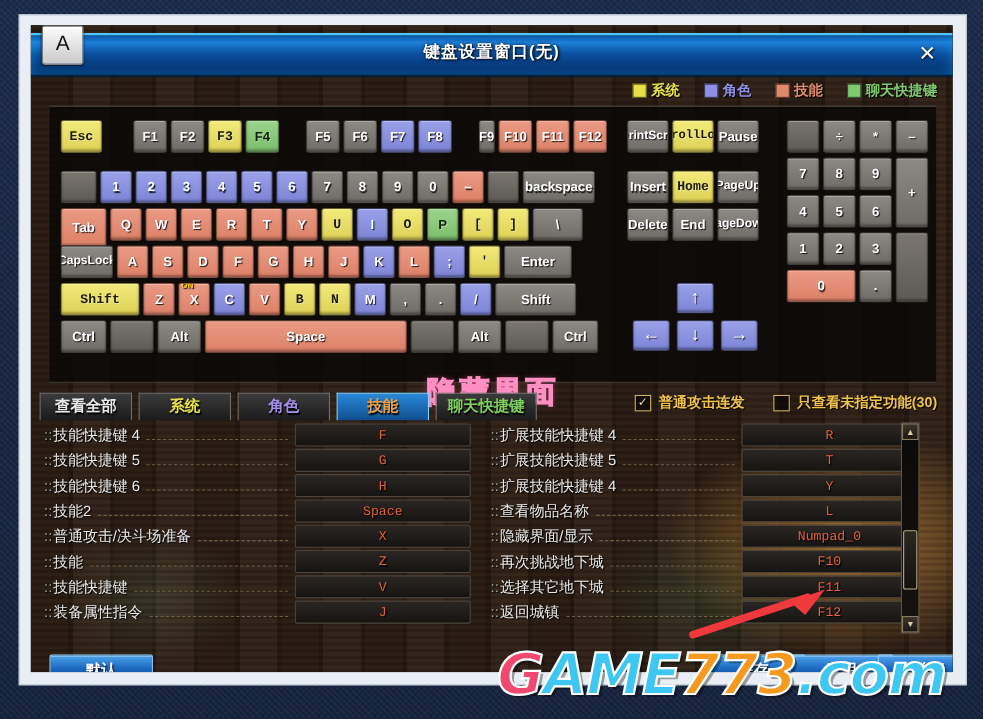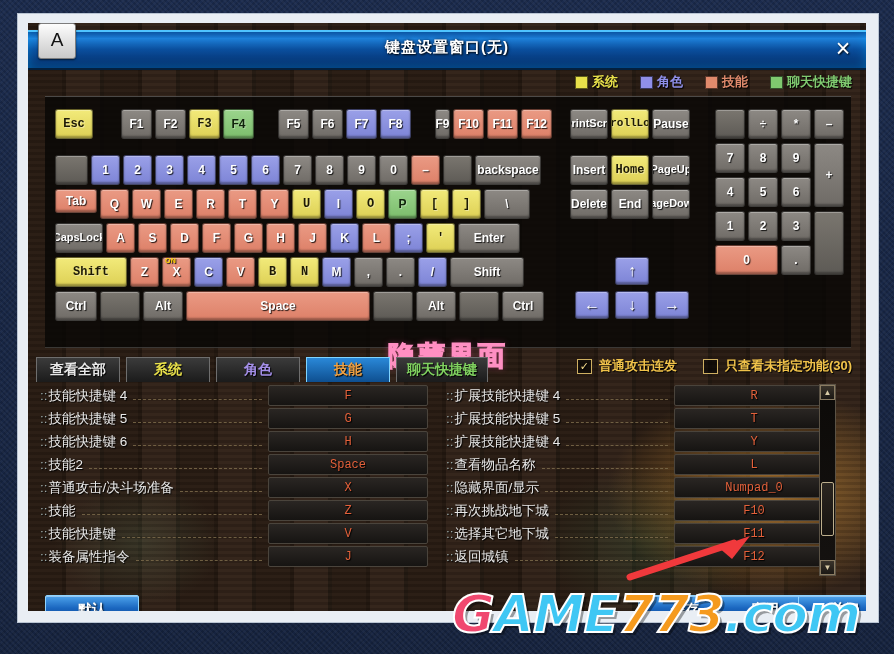--- a/index.html
+++ b/index.html
@@ -271,21 +271,21 @@
           <div class="key k-blue" style="width: 29px; height: 30px;">6</div>
           <div class="key k-gray" style="width: 29px; height: 30px;">7</div>
           <div class="key k-gray" style="width: 29px; height: 30px;">8</div>
           <div class="key k-gray" style="width: 29px; height: 30px;">9</div>
           <div class="key k-gray" style="width: 29px; height: 30px;">0</div>
           <div class="key k-salmon" style="width: 29px; height: 30px;">–</div>
           <div class="key k-dim" style="width: 29px; height: 30px;"></div>
           <div class="key k-gray" style="width: 66px; height: 30px;">backspace</div>
         </div>
         <div class="kbrow" style="left: 10px; top: 92px;">
-          <div class="key k-salmon" style="width: 42px; height: 24px;">Tab</div>
+          <div class="key k-salmon" style="width: 42px; height: 36px;">Tab</div>
           <div class="key k-salmon" style="width: 29px; height: 30px;">Q</div>
           <div class="key k-salmon" style="width: 29px; height: 30px;">W</div>
           <div class="key k-salmon" style="width: 29px; height: 30px;">E</div>
           <div class="key k-salmon" style="width: 29px; height: 30px;">R</div>
           <div class="key k-salmon" style="width: 29px; height: 30px;">T</div>
           <div class="key k-salmon" style="width: 29px; height: 30px;">Y</div>
           <div class="key k-yellow" style="width: 29px; height: 30px;">U</div>
           <div class="key k-blue" style="width: 29px; height: 30px;">I</div>
           <div class="key k-yellow" style="width: 29px; height: 30px;">O</div>
           <div class="key k-green" style="width: 29px; height: 30px;">P</div>

